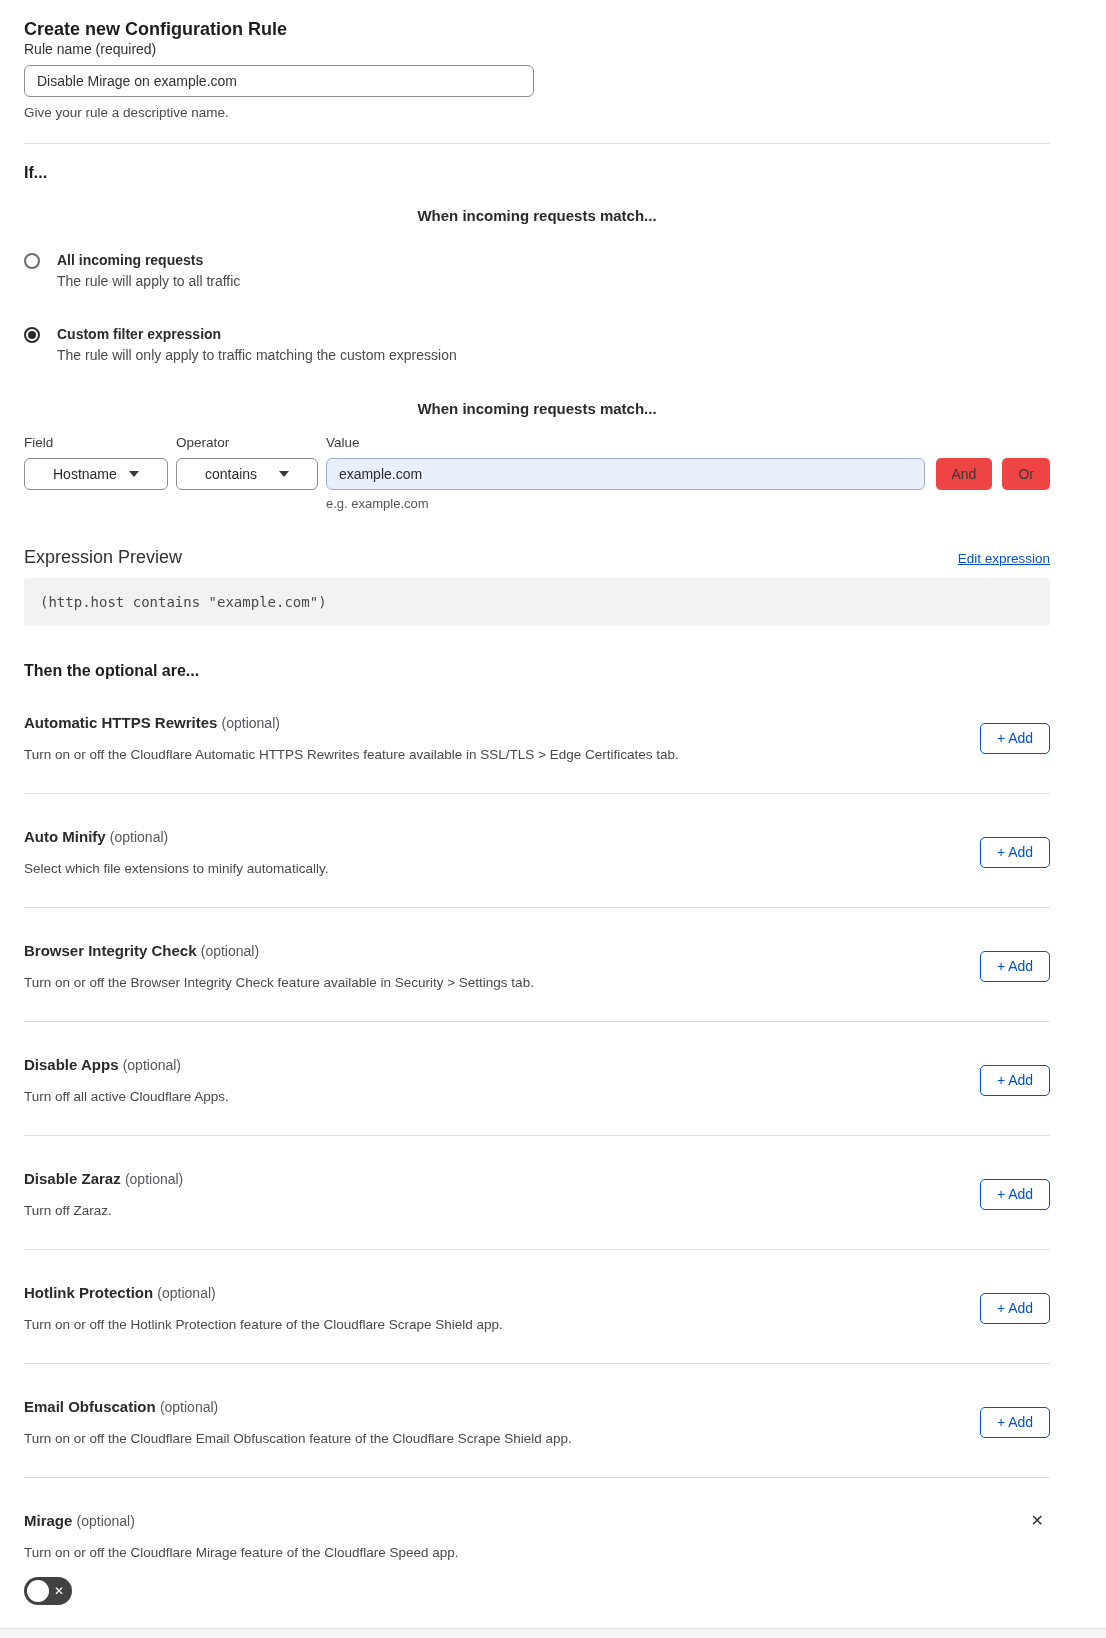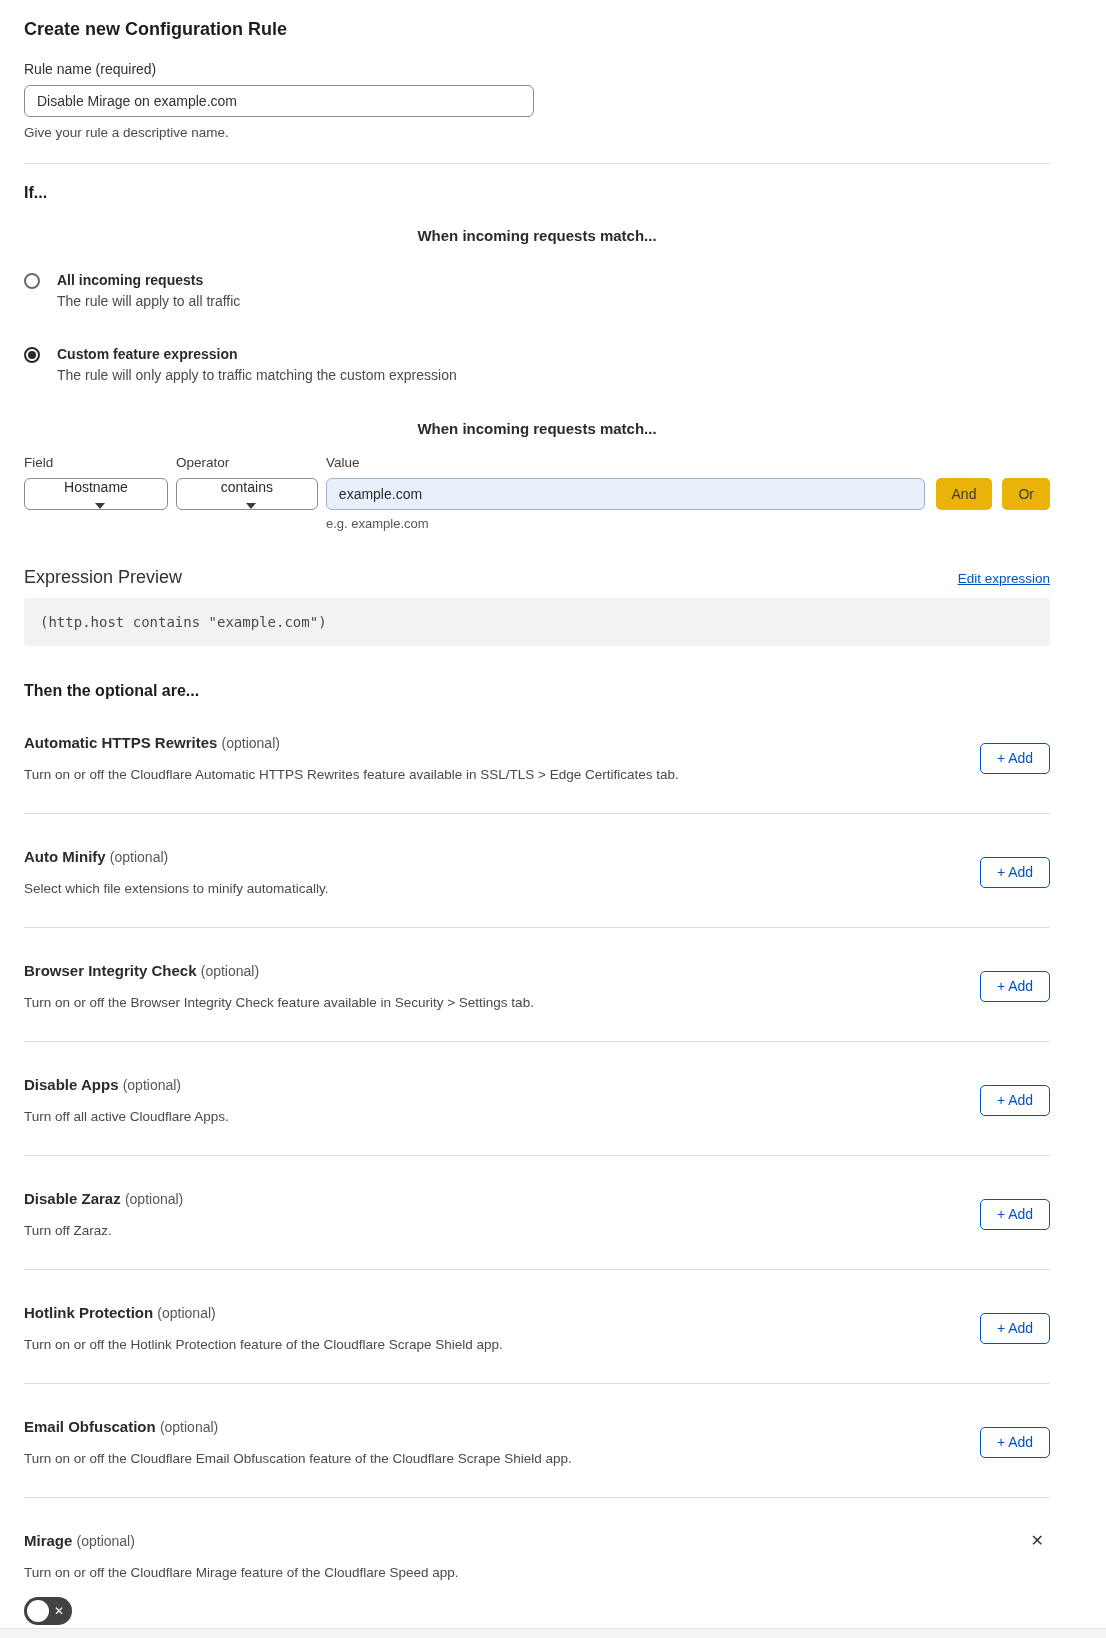--- a/index.html
+++ b/index.html
@@ -10,21 +10,21 @@
     color: #313131;
     background: #ffffff;
     position: relative;
     height: 1638px;
     overflow: hidden;
   }
   .container { padding: 0 56px 0 24px; }
 
   .page-title { font-size: 18px; font-weight: 700; color: #1d1d1d; padding-top: 17px; line-height: 24px; }
 
-  .field-label { margin-top: 20px; font-size: 14px; color: #313131; }
+  .field-label { font-size: 14px; color: #313131; }
   .rule-name-input {
     margin-top: 8px; width: 510px; height: 32px;
     border: 1px solid #8c8c8c; border-radius: 6px;
     padding: 0 12px; font-size: 14px; color: #313131;
     font-family: "Liberation Sans", sans-serif; background: #fff;
     display: block; outline: none;
   }
   .helper-text { margin-top: 8px; font-size: 13.5px; color: #4a4a4a; }
 
   hr.divider { border: none; border-top: 1px solid #dedede; margin-top: 23px; }
@@ -50,37 +50,37 @@
 
   .builder-labels { margin-top: 18px; display: flex; font-size: 13.5px; color: #3c3c3c; }
   .builder-labels .lbl-field { width: 152px; }
   .builder-labels .lbl-operator { width: 150px; }
   .builder-labels .lbl-value { flex: 1; }
 
   .builder-row { margin-top: 8px; display: flex; align-items: center; }
   .select-box {
     height: 32px; border: 1px solid #8c8c8c; border-radius: 6px; background: #fff;
     display: flex; align-items: center; justify-content: space-between;
-    padding: 0 1px; cursor: pointer; font-size: 14px; color: #2b2b2b; flex-direction: column;
+    padding: 0 28px; cursor: pointer; font-size: 14px; color: #2b2b2b;
   }
   .select-field { width: 144px; margin-right: 8px; }
   .select-operator { width: 142px; margin-right: 8px; }
   .chevron {
     width: 0; height: 0;
     border-left: 5px solid transparent; border-right: 5px solid transparent;
     border-top: 6px solid #3a3a3a; margin-left: 8px; flex: 0 0 auto;
   }
   .value-input {
     width: 599px; height: 32px; border: 1px solid #9fb0cd; border-radius: 6px;
     background: #e9f0fc; padding: 0 12px; font-size: 14px; color: #2b2b2b;
     font-family: "Liberation Sans", sans-serif; outline: none;
   }
   .conj-btn {
     height: 32px; padding: 0 16px; border: none; border-radius: 5px;
-    background: #eab308; color: #3a3a3a; font-size: 14px;
+    background: #ef4444; color: #3a3a3a; font-size: 14px;
     font-family: "Liberation Sans", sans-serif; cursor: pointer;
   }
   .btn-and { margin-left: 11px; }
   .btn-or { margin-left: 10px; }
 
   .eg-helper { margin-top: 6px; margin-left: 302px; font-size: 13px; color: #56565c; }
 
   .preview-row { margin-top: 36px; display: flex; align-items: baseline; justify-content: space-between; }
   .preview-label { font-size: 18px; color: #313131; }
   .edit-link { font-size: 13.5px; color: #0051c3; text-decoration: underline; cursor: pointer; }
@@ -147,21 +147,21 @@
     <div class="radio-circle"></div>
     <div class="radio-texts">
       <div class="radio-label">All incoming requests</div>
       <div class="radio-desc">The rule will apply to all traffic</div>
     </div>
   </div>
 
   <div class="radio-row">
     <div class="radio-circle selected"></div>
     <div class="radio-texts">
-      <div class="radio-label">Custom feature expression</div>
+      <div class="radio-label">Custom filter expression</div>
       <div class="radio-desc">The rule will only apply to traffic matching the custom expression</div>
     </div>
   </div>
 
   <div class="match-heading" style="margin-top:36px;">When incoming requests match...</div>
 
   <div class="builder-labels">
     <div class="lbl-field">Field</div>
     <div class="lbl-operator">Operator</div>
     <div class="lbl-value">Value</div>

